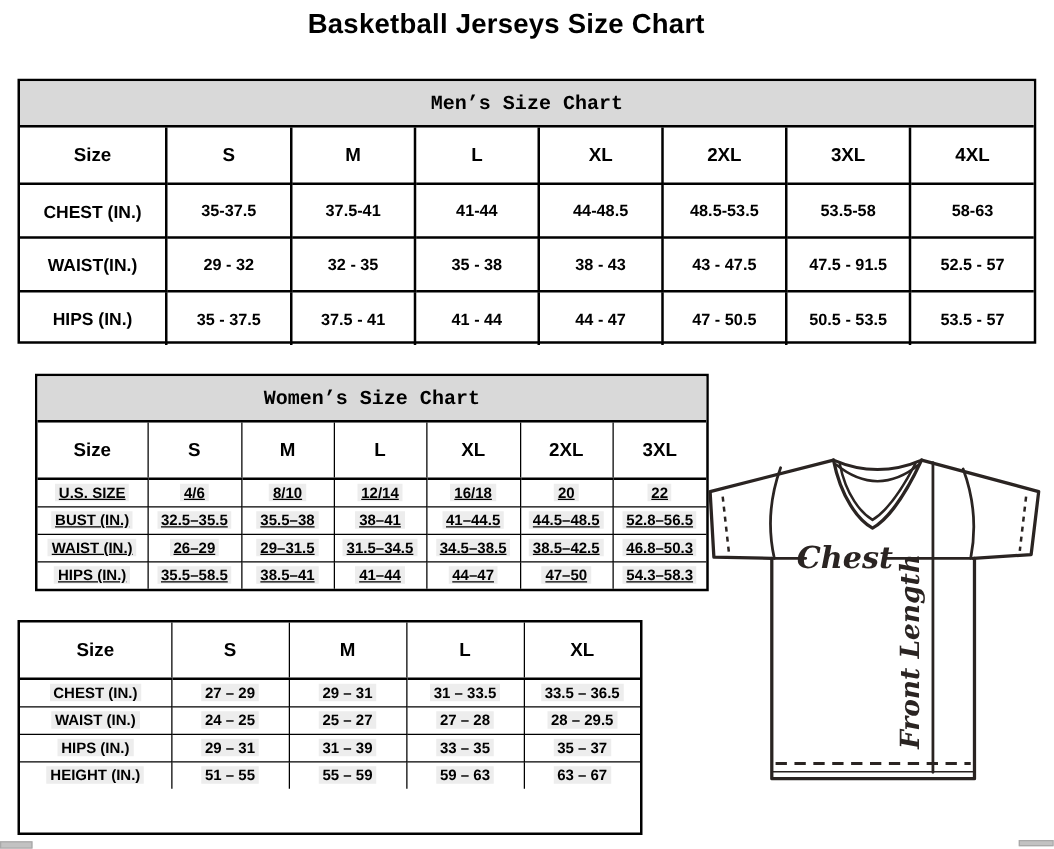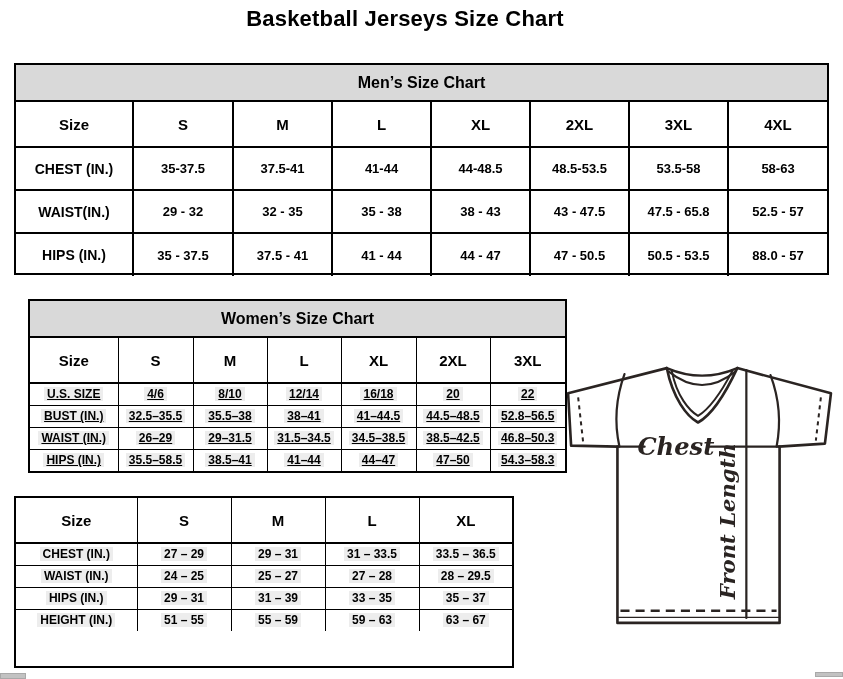--- a/index.html
+++ b/index.html
@@ -5,21 +5,21 @@
   * { margin:0; padding:0; box-sizing:border-box; }
   html,body { width:843px; height:679px; background:#ffffff; overflow:hidden;
               font-family:"Liberation Sans", sans-serif; color:#000; }
   #page { position:relative; width:843px; height:679px; background:#fff; }
 
   .page-title { position:absolute; top:6px; left:0; width:810px; text-align:center;
                 font-size:22px; font-weight:bold; letter-spacing:0.2px; }
 
   .chart-block { position:absolute; border:2px solid #000; background:#fff; }
   .band { background:#d9d9d9; border-bottom:2px solid #000; display:flex;
-          align-items:center; justify-content:center; font-weight:bold; font-size:16px; }
+          align-items:center; justify-content:center; font-weight:bold; font-size:16px;font-family:Liberation Mono, monospace; }
 
   table { border-collapse:collapse; table-layout:fixed; width:100%; }
   th, td { border:2px solid #000; text-align:center; vertical-align:middle;
            font-weight:bold; overflow:hidden; white-space:nowrap; }
   table tr > *:first-child { border-left:none; }
   table tr > *:last-child { border-right:none; }
   table thead tr > * { border-top:none;border-radius:10px; }
   table tbody tr:last-child > * { border-bottom:none; }
 
   
@@ -103,32 +103,32 @@
             <td>53.5-58</td>
             <td>58-63</td>
           </tr>
           <tr>
             <th>WAIST(IN.)</th>
             <td>29 - 32</td>
             <td>32 - 35</td>
             <td>35 - 38</td>
             <td>38 - 43</td>
             <td>43 - 47.5</td>
-            <td>47.5 - 65.8</td>
+            <td>47.5 - 91.5</td>
             <td>52.5 - 57</td>
           </tr>
           <tr>
             <th>HIPS (IN.)</th>
             <td>35 - 37.5</td>
             <td>37.5 - 41</td>
             <td>41 - 44</td>
             <td>44 - 47</td>
             <td>47 - 50.5</td>
             <td>50.5 - 53.5</td>
-            <td>88.0 - 57</td>
+            <td>53.5 - 57</td>
           </tr>
         </tbody>
       </table>
   </div>
 
   <div id="women-block" class="chart-block">
     <div class="band">Women’s Size Chart</div>
     <table class="thin-table hl-table">
       <colgroup>
           <col style="width:88px">

